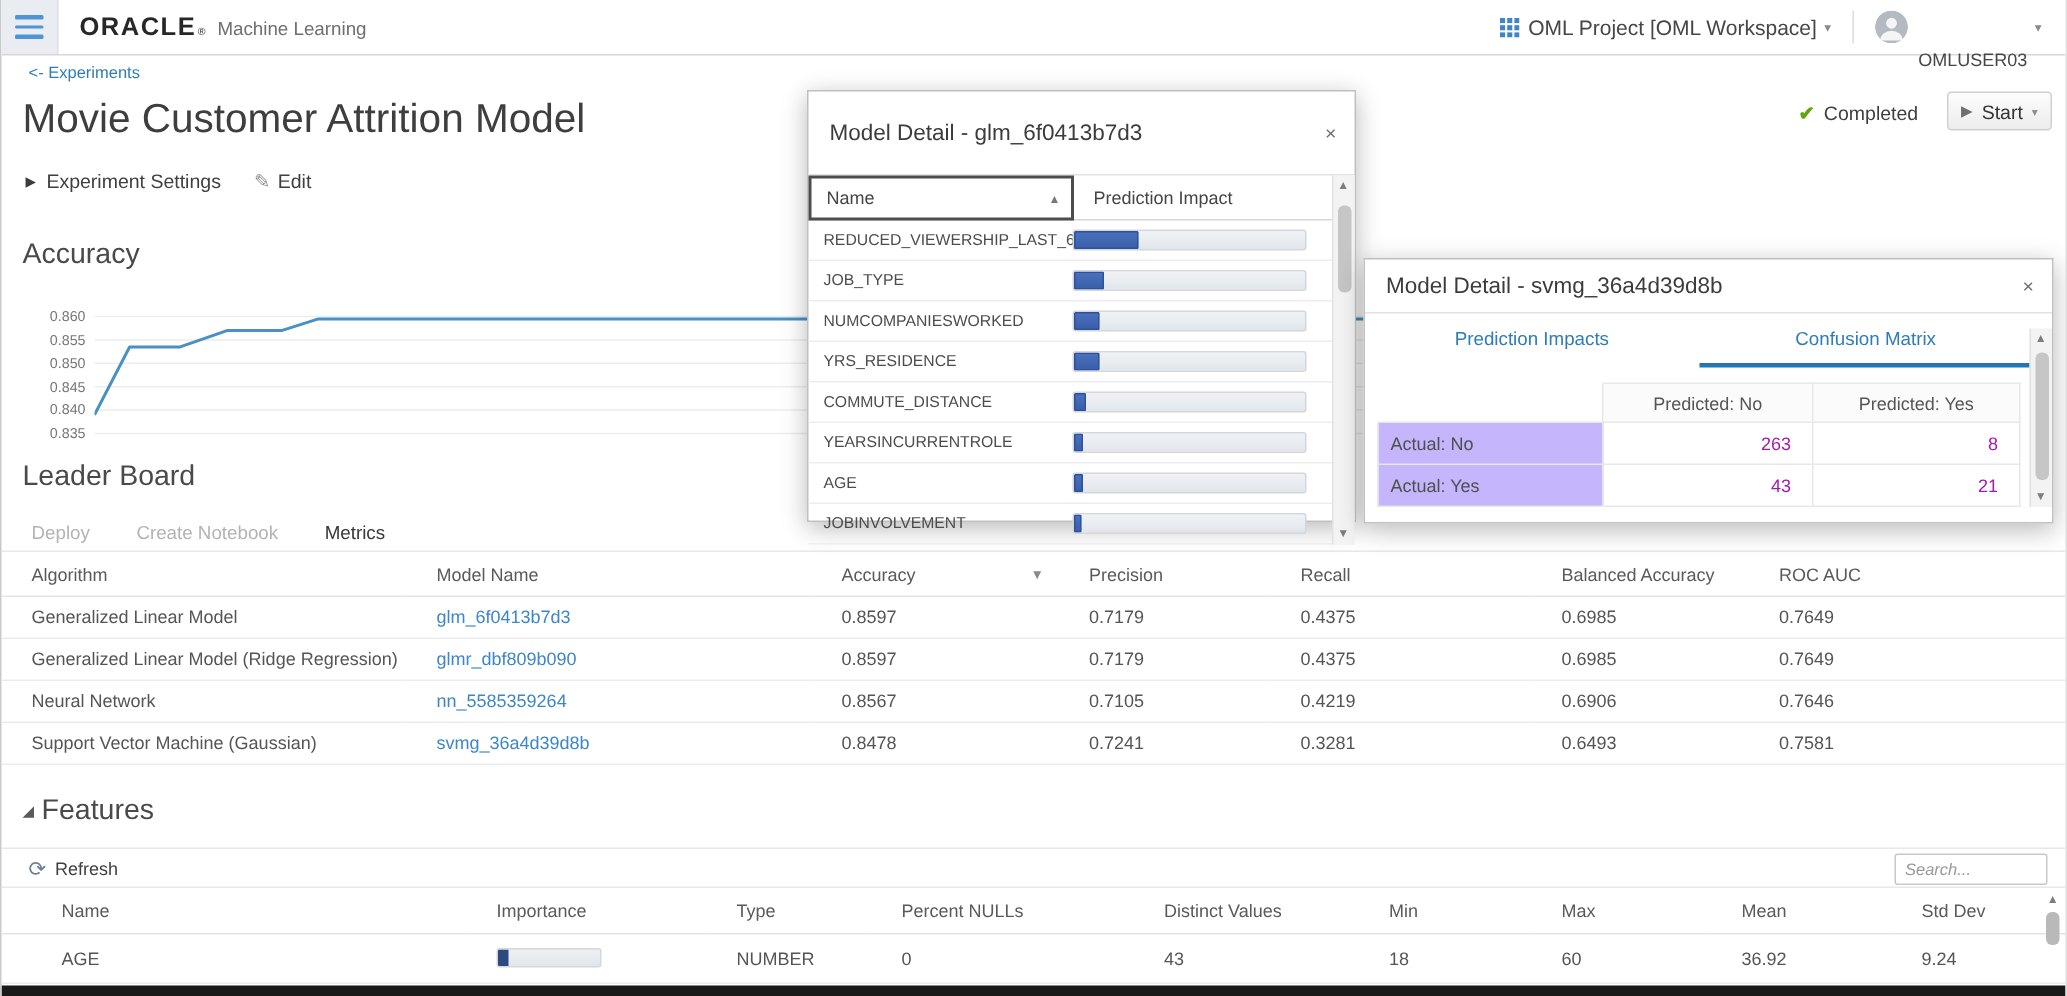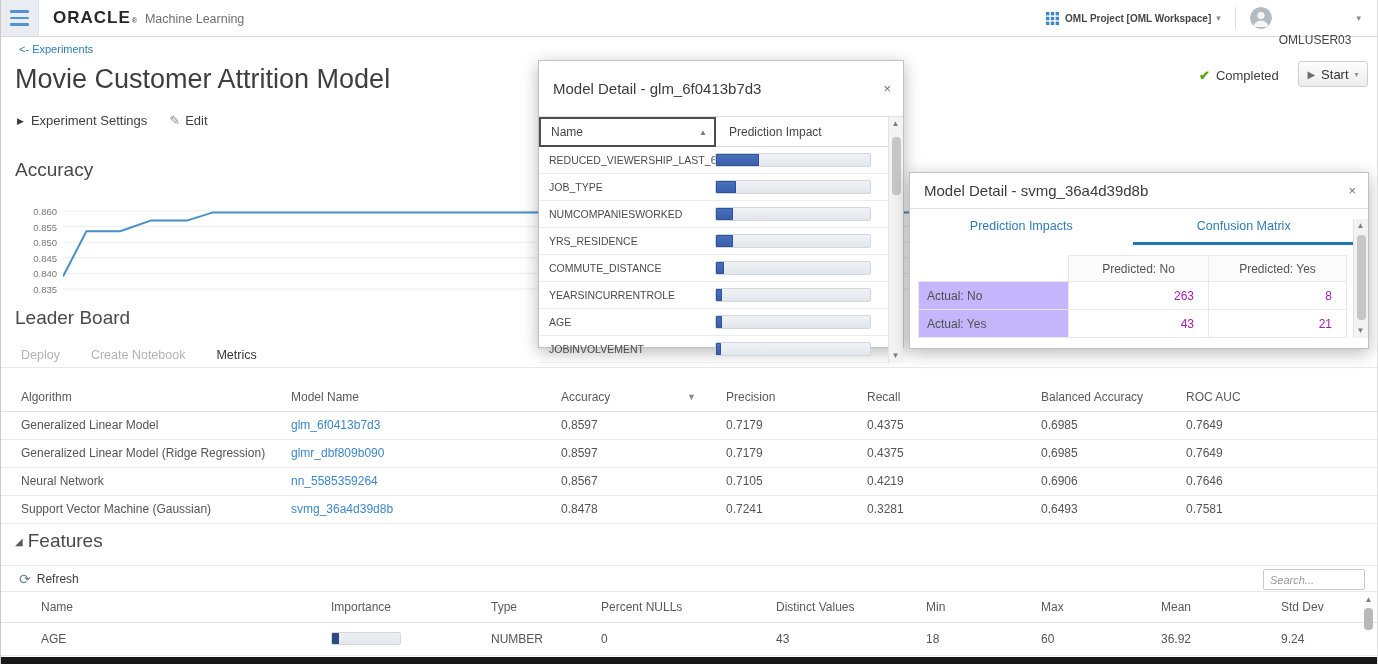--- a/index.html
+++ b/index.html
@@ -12,21 +12,21 @@
             border-bottom:1px solid #d7d7d7; display:flex; align-items:center; }
   .hamburger { width:38px; height:36px; background:#e9edf2; border-right:1px solid #dde2e8;
                display:flex; flex-direction:column; justify-content:center; align-items:center; gap:4px; cursor:pointer; }
   .hamburger .bar { width:19px; height:2.5px; background:#4f94d4; border-radius:1px; }
   .logo-wrap { margin-left:14px; display:flex; align-items:baseline; }
   .oracle-logo { font-size:17px; font-weight:bold; letter-spacing:1px; color:#272727; }
   .oracle-reg { font-size:7px; color:#272727; vertical-align:super; margin-left:1px; }
   .product-name { margin-left:8px; font-size:12.5px; color:#6f6f6f; }
   .topbar-right { margin-left:auto; display:flex; align-items:center; }
   .grid-icon { display:inline-flex; margin-right:6px; }
-  .selector-label { font-size:10px; color:#464646;font-weight:bold; }
+  .selector-label { font-size:14px; color:#464646; }
   .caret { font-size:9px; color:#8a8a8a; margin-left:5px; }
   .tb-divider { width:1px; height:22px; background:#ddd; margin:0 14px; }
   .avatar { width:22px; height:22px; border-radius:50%; overflow:hidden; display:inline-flex; }
   .user-label { font-size:12px; color:#464646; margin-left:7px;margin-top:43px; }
   .mr16 { margin-right:16px; }
 
   
   .breadcrumb { position:absolute; top:43px; left:18px; font-size:11px; color:#2f7cb7; cursor:pointer; }
   .page-title { position:absolute; top:64px; left:14px; font-size:27px; font-weight:400; color:#3e3e3e; }
   .status-completed { position:absolute; top:68px; left:1198px; display:flex; align-items:center; gap:6px; }
@@ -52,21 +52,21 @@
   #accuracy-chart-svg { position:absolute; top:202px; left:62px; }
 
   
   .leaderboard-heading { position:absolute; top:307px; left:14px; }
   .lb-toolbar { position:absolute; top:342px; left:0; width:100%; height:26px; padding-left:20px;
                 display:flex; align-items:center; gap:31px; border-bottom:1px solid #e8e8e8; }
   .lb-toolbar .tb-btn { font-size:12.5px; cursor:pointer; }
   .tb-btn.disabled { color:#b3b3b3; }
   .tb-btn.enabled { color:#383838; }
   table.data-table { border-collapse:collapse; table-layout:fixed; width:1378px; position:absolute; left:0; }
-  .lb-table { top:384px; }
+  .lb-table { top:370px; }
   .data-table th { font-weight:400; text-align:left; font-size:12px; color:#5a5a5a; }
   .data-table td { font-size:12px; color:#555; }
   .lb-table th { height:27px; border-bottom:1px solid #e3e3e3; padding-left:20px; }
   .lb-table td { height:28px; border-bottom:1px solid #ebebeb; padding-left:20px; }
   .model-link { color:#3d87c9; cursor:pointer; }
   .th-flex { display:flex; align-items:center; }
   .sort-desc-icon { margin-left:auto; margin-right:10px; font-size:9px; color:#8a8a8a; cursor:pointer; }
 
   
   .features-heading { position:absolute; top:530px; left:14px; display:flex; align-items:center; }

